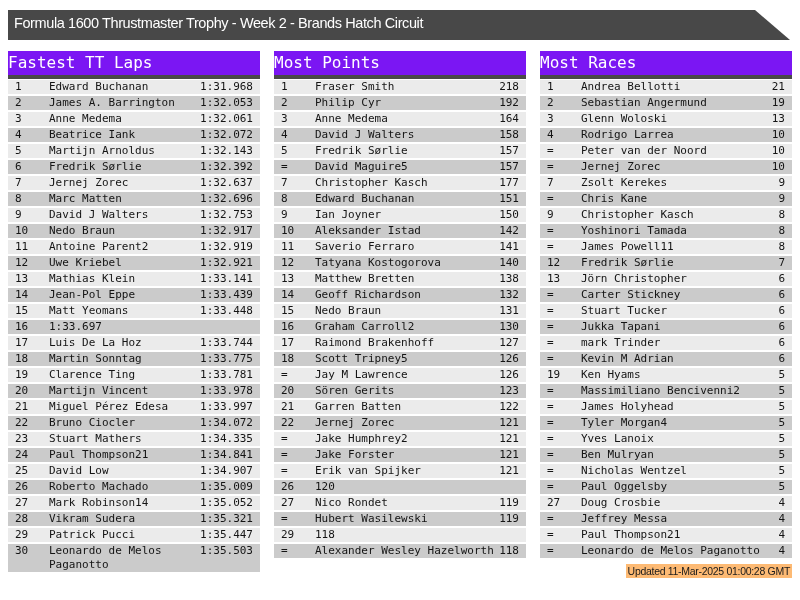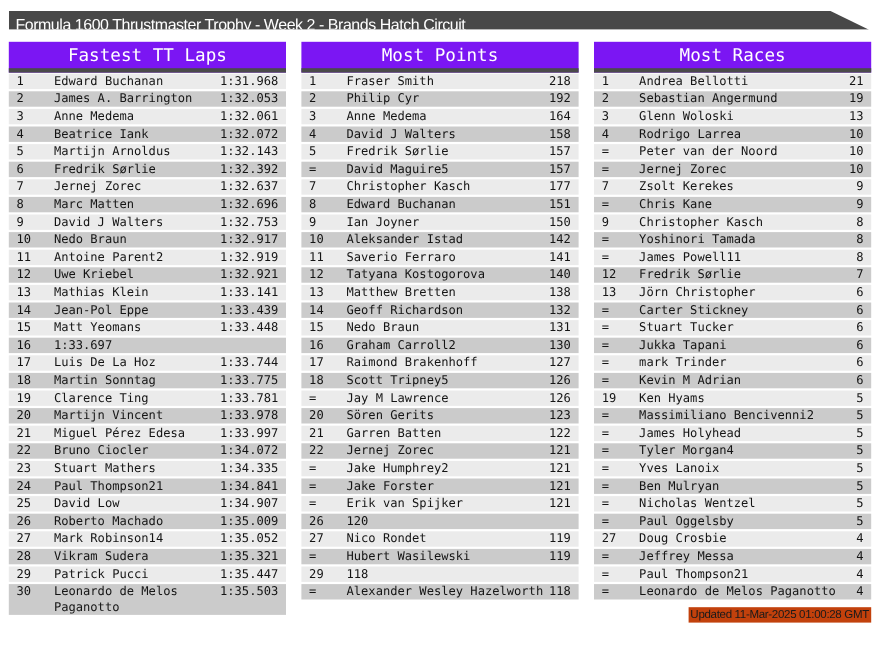--- a/index.html
+++ b/index.html
@@ -9,50 +9,50 @@
     --row-dark:#cbcbcb;
   }
   *{box-sizing:border-box;}
   html,body{margin:0;padding:0;}
   body{
     width:800px;height:600px;overflow:hidden;background:#ffffff;
     padding:10px 8px 0 8px;
     font-family:"DejaVu Sans Mono",monospace;
   }
   .titlebar{
-    width:782px;height:17px;background:var(--bar-gray);
+    width:782px;height:30px;background:var(--bar-gray);
     clip-path:polygon(0 0,747px 0,782px 100%,0 100%);
     color:#fff;
     font-family:"Liberation Sans","DejaVu Sans",sans-serif;
     font-size:14.5px;line-height:27px;letter-spacing:-0.4px;
     padding-left:6px;white-space:nowrap;
   }
   .columns{display:flex;gap:14px;margin-top:11px;width:784px;}
   .column{flex:1;min-width:0;}
   .col-header{
     background:var(--accent);
     border-bottom:4px solid #4a4a4a;
-    color:#fff;text-align:center;
+    color:#fff;
     font-size:16px;height:28px;line-height:24px;
     white-space:nowrap;
   }
   .rows{margin-top:1px;}
   .row{
     display:flex;align-items:flex-start;
     margin-bottom:2px;
     font-size:11px;line-height:14px;color:#141414;
   }
   .row.odd{background:var(--row-light);}
   .row.even{background:var(--row-dark);}
   .rank{flex:none;width:41px;padding-left:7px;}
   .name{flex:1;min-width:0;padding-right:4px;}
   .value{flex:none;padding-right:7px;text-align:right;white-space:nowrap;}
   .footer-wrap{text-align:right;margin-top:1px;}
   .updated{
-    display:inline-block;background:#c2410c;color:#1a1a1a;
+    display:inline-block;background:#fdba74;color:#1a1a1a;
     font-family:"Liberation Sans","DejaVu Sans",sans-serif;
     font-size:10.5px;line-height:14px;letter-spacing:-0.3px;
     padding:0 2px;
   }
 </style>
 </head>
 <body>
 
 <div class="titlebar">
   <span>Formula 1600 Thrustmaster Trophy - Week 2 - Brands Hatch Circuit</span>

